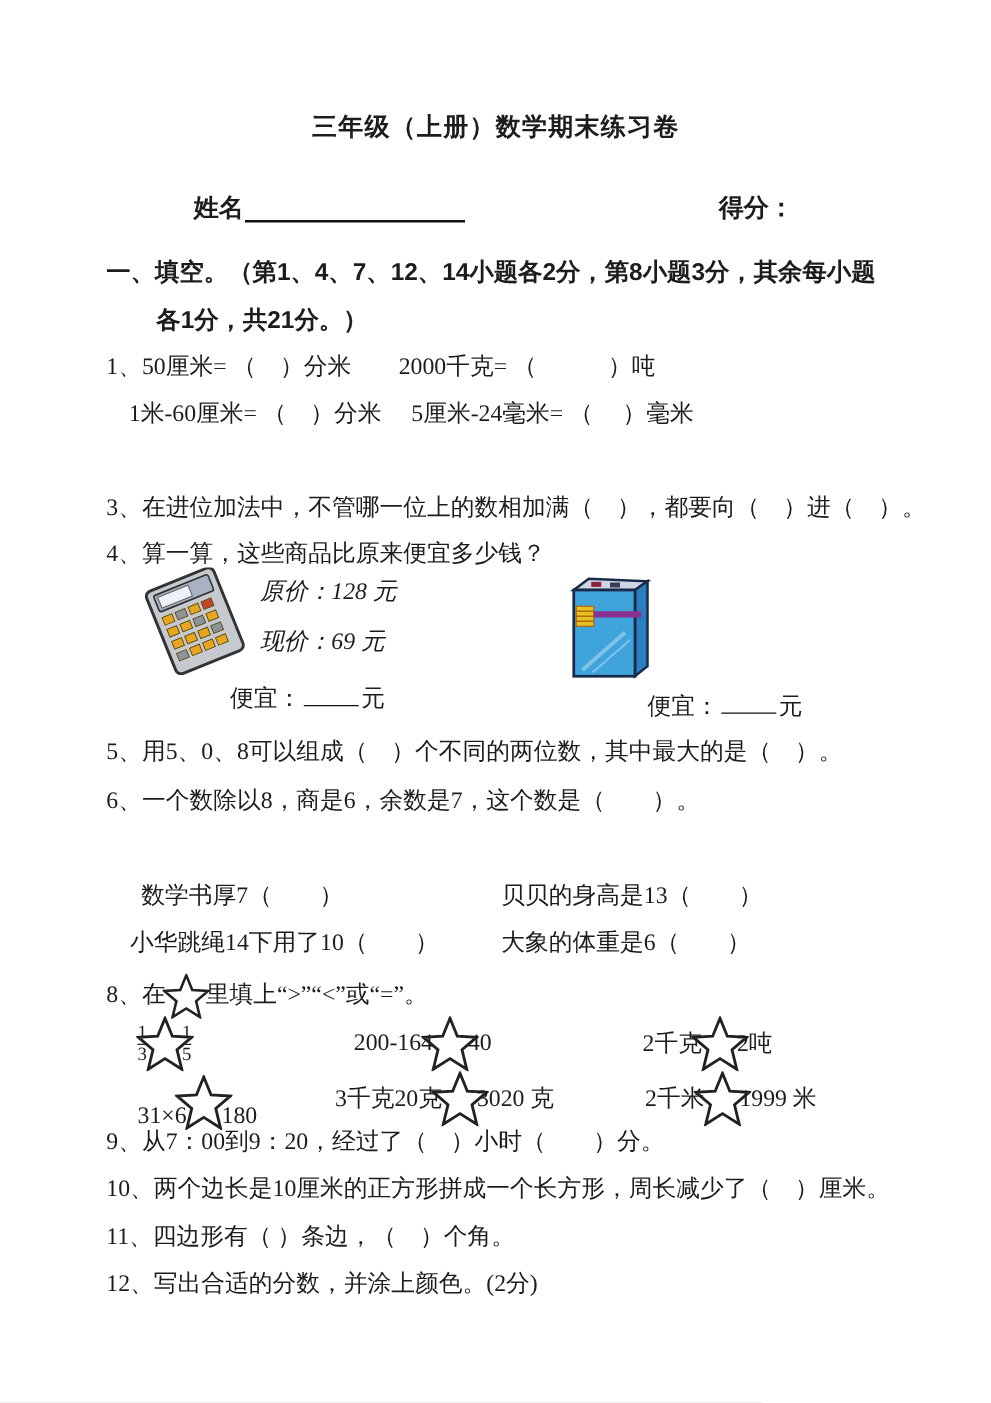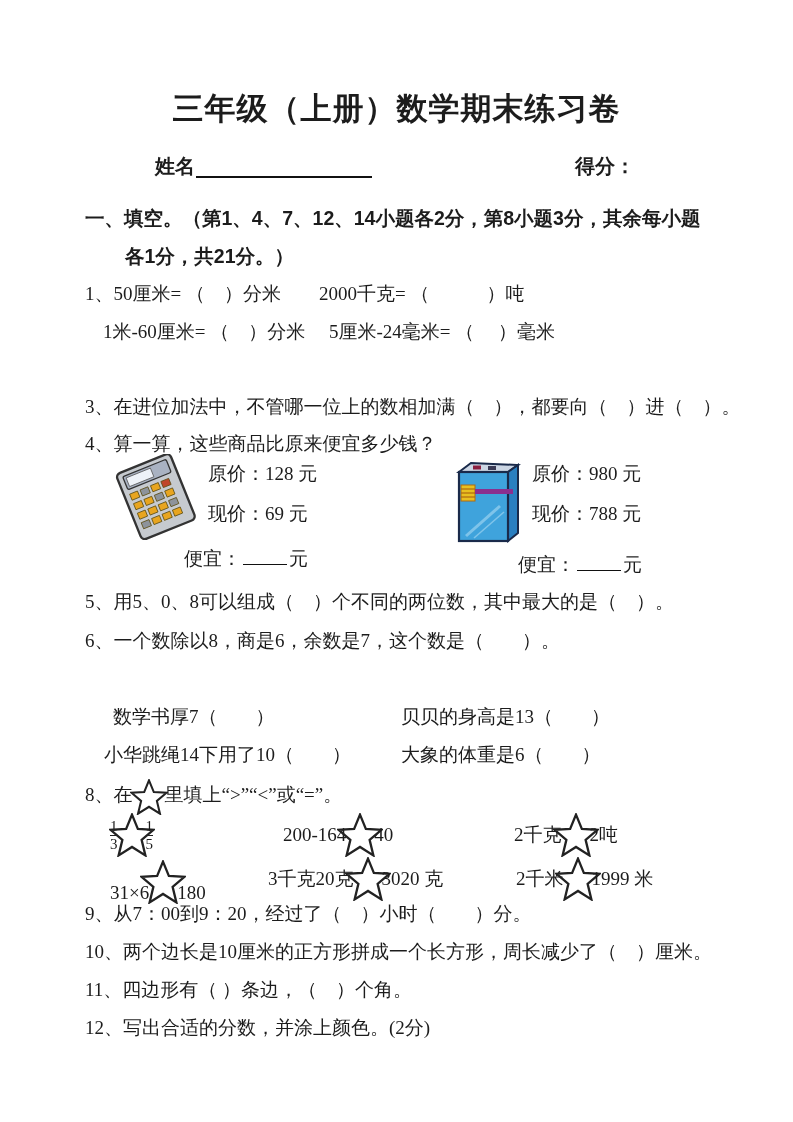--- a/index.html
+++ b/index.html
@@ -11,37 +11,37 @@
     color:#1c1c1c;
     font-family:"Liberation Serif","DejaVu Serif",serif;
     font-size:19px;
     overflow:hidden;
   }
   .abs{position:absolute;white-space:nowrap;}
   .title{
     left:0;top:88px;width:100%;
     text-align:center;
     font-family:"Liberation Sans","DejaVu Sans",sans-serif;
-    font-weight:700;font-size:31px;letter-spacing:1px;
+    font-weight:700;font-size:20px;letter-spacing:1px;
   }
   .name-row{left:0;top:150px;width:100%;height:34px;}
   .hei{font-family:"Liberation Sans","DejaVu Sans",sans-serif;font-weight:700;font-size:20px;}
   .name-label{position:absolute;left:155px;top:3px;}
   .name-blank{position:absolute;left:196px;top:0;width:176px;height:26px;border-bottom:2px solid #111;}
   .score-label{position:absolute;left:575px;top:3px;}
   .sec{
     font-family:"Liberation Sans","DejaVu Sans",sans-serif;
     font-weight:600;font-size:19.5px;
   }
   .line{line-height:26px;}
   .products{left:0;top:454px;width:100%;height:120px;}
   .product{position:absolute;top:0;}
   .p-left{left:108px;}
   .p-right{left:452px;}
-  .ptop{display:flex;align-items:flex-start;}
+  .ptop{display:flex;align-items:flex-start;font-style:italic;}
   .prices div{line-height:40px;}
   .cheaper{margin-top:6px;}
   .p-left .cheaper{margin-left:76px;}
   .p-right .cheaper{margin-left:66px;}
   .blank-small{display:inline-block;width:44px;height:16px;border-bottom:1.6px solid #111;margin:0 2px;vertical-align:baseline;}
   .calc-svg{width:94px;height:86px;margin-right:6px;}
   .cab-svg{width:70px;height:92px;margin-right:10px;}
   .star{width:46px;height:44px;vertical-align:middle;margin:0 -9px;}
   .star-sm{width:38px;height:36px;vertical-align:middle;margin:0 -3px;}
   .cmp{position:absolute;top:0;display:flex;align-items:center;height:50px;}
@@ -118,24 +118,20 @@
           <rect x="21" y="11.5" width="8" height="4" fill="#8b1f3f"></rect>
           <rect x="36" y="12" width="8" height="4" fill="#3a3a55"></rect>
           <rect x="9" y="31" width="14" height="16" fill="#e8c020" stroke="#b06a10" stroke-width="1"></rect>
           <line x1="9" y1="35" x2="23" y2="35" stroke="#b06a10" stroke-width="1.2"></line>
           <line x1="9" y1="39" x2="23" y2="39" stroke="#b06a10" stroke-width="1.2"></line>
           <line x1="9" y1="43" x2="23" y2="43" stroke="#b06a10" stroke-width="1.2"></line>
           <rect x="23" y="35" width="38" height="5" fill="#8b2f8f"></rect>
           <line x1="14" y1="82" x2="48" y2="52" stroke="#9ad2f0" stroke-width="3" opacity="0.7"></line>
           <line x1="22" y1="84" x2="52" y2="58" stroke="#9ad2f0" stroke-width="1.6" opacity="0.7"></line>
         </svg>
-        <div class="prices">
-          <div>原价：980 元</div>
-          <div>现价：788 元</div>
-        </div>
       </div>
       <div class="cheaper"><span>便宜：</span><span class="blank-small"></span><span>元</span></div>
     </div>
   </div>
 
   <div class="abs line" style="left:85px;top:589px;">5、用5、0、8可以组成（　）个不同的两位数，其中最大的是（　）。</div>
   <div class="abs line" style="left:85px;top:628px;">6、一个数除以8，商是6，余数是7，这个数是（　　）。</div>
 
   <div class="abs line" style="left:113px;top:704px;">数学书厚7（　　）</div>
   <div class="abs line" style="left:401px;top:704px;">贝贝的身高是13（　　）</div>

